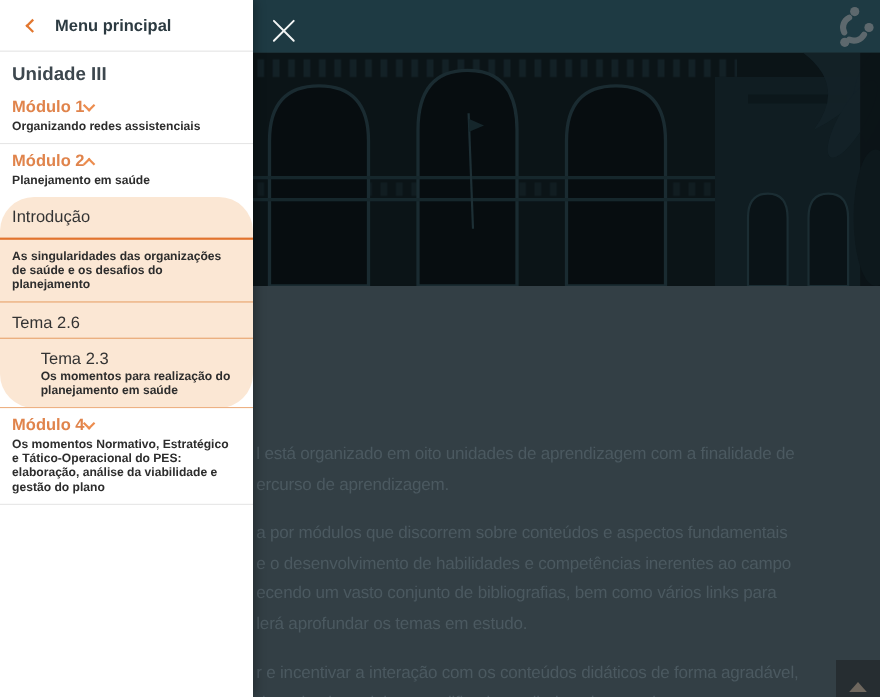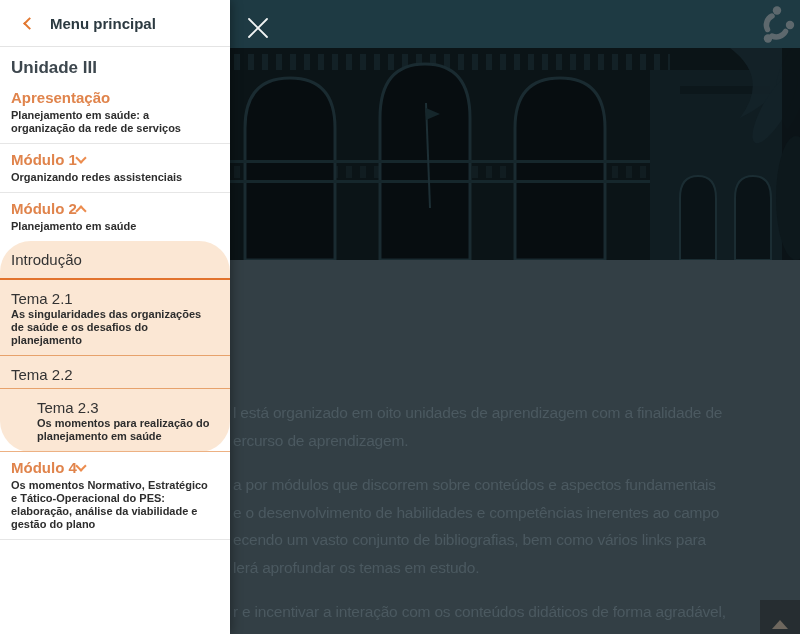--- a/index.html
+++ b/index.html
@@ -140,24 +140,20 @@
 
     <div class="menu-header">
       <button class="back-btn">
         <span class="chev-left"></span>
       </button>
       <span class="menu-title">Menu principal</span>
     </div>
 
     <div class="unit">Unidade III</div>
 
-    <div class="item">
-      <div class="item-title">Apresentação</div>
-      <div class="item-sub">Planejamento em saúde: a organização da rede de serviços</div>
-    </div>
 
     <div class="item">
       <div class="item-head">
         <span class="item-title">Módulo 1</span>
         <span class="chev down"></span>
       </div>
       <div class="item-sub">Organizando redes assistenciais</div>
     </div>
 
     <div class="item no-border">
@@ -166,25 +162,24 @@
         <span class="chev up"></span>
       </div>
       <div class="item-sub">Planejamento em saúde</div>
     </div>
 
     <div class="submenu">
       <div class="sub-item intro">
         <div class="sub-title">Introdução</div>
       </div>
       <div class="sub-item">
-        <div class="sub-title">Tema 2.1</div>
         <div class="sub-sub">As singularidades das organizações de saúde e os desafios do planejamento</div>
       </div>
       <div class="sub-item">
-        <div class="sub-title">Tema 2.2</div>
+        <div class="sub-title">Tema 2.6</div>
       </div>
       <div class="sub-item last">
         <div class="sub-title">Tema 2.3</div>
         <div class="sub-sub">Os momentos para realização do planejamento em saúde</div>
       </div>
     </div>
 
 
     <div class="item">
       <div class="item-head">

